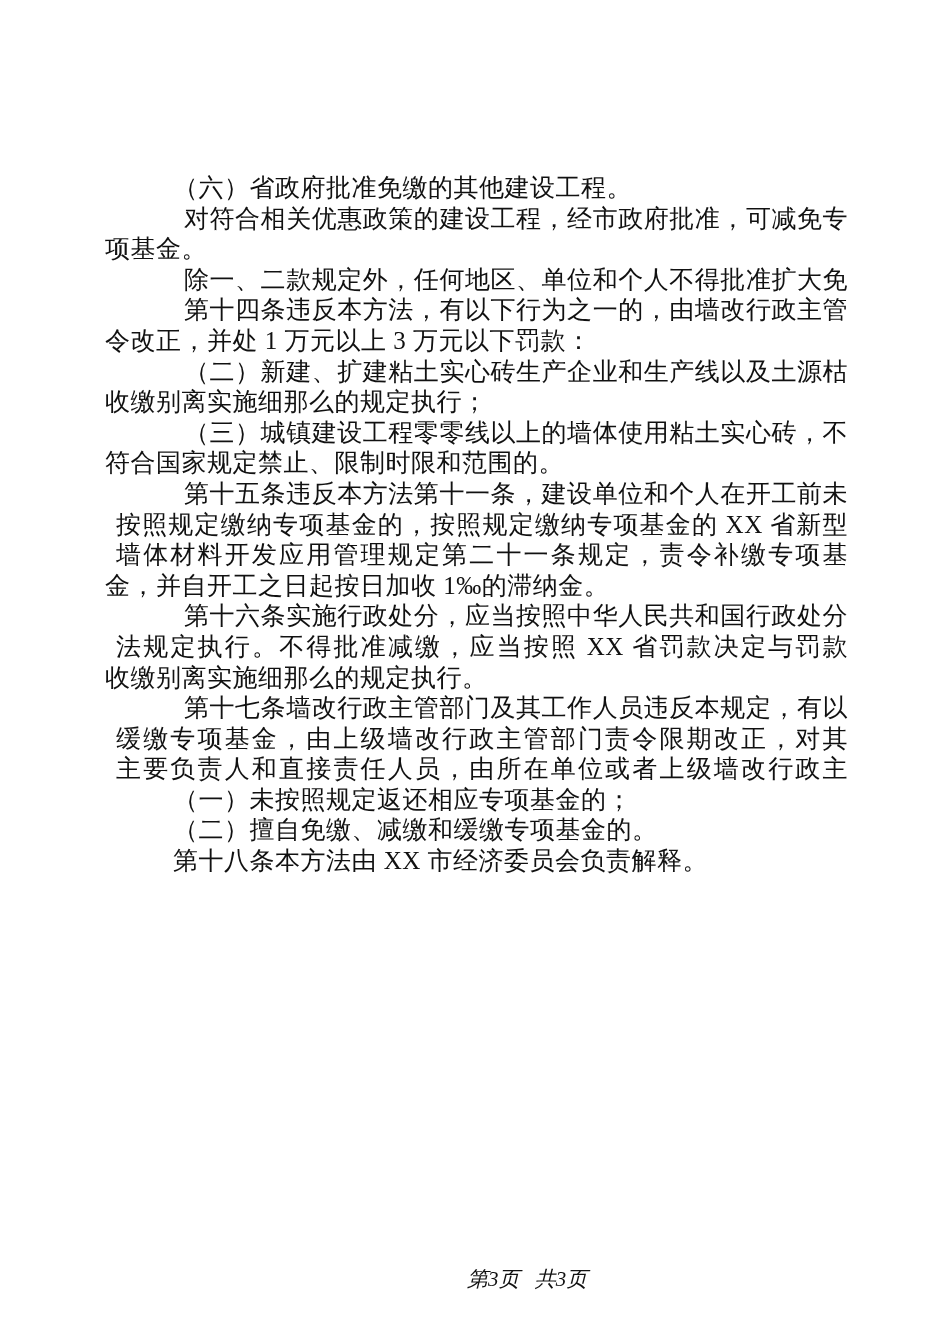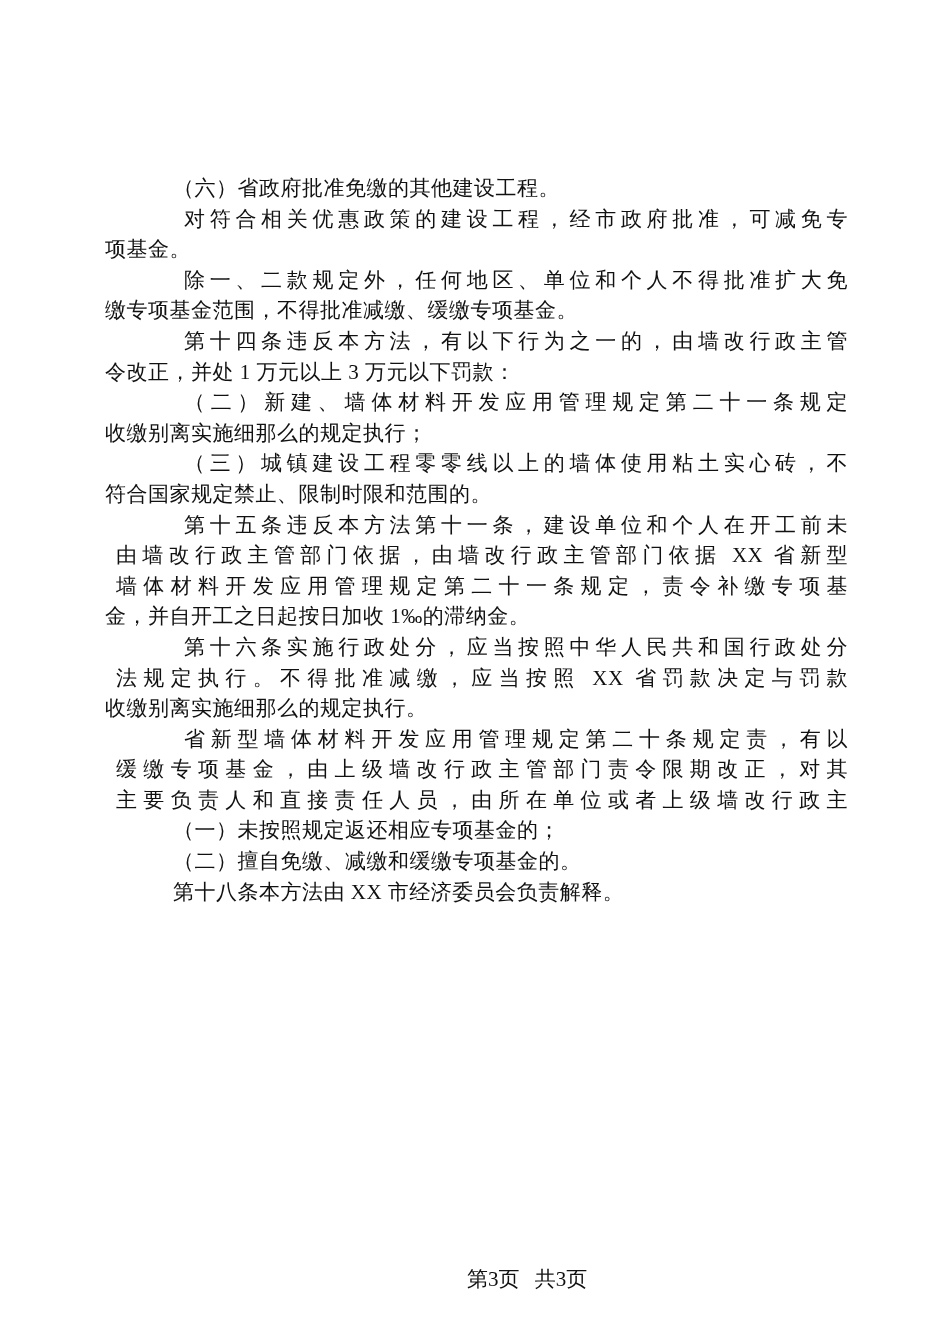--- a/index.html
+++ b/index.html
@@ -13,21 +13,21 @@
     height: 1344px;
     background: #ffffff;
     overflow: hidden;
     font-family: "Liberation Serif", "DejaVu Serif", serif;
   }
   .doc-body {
     position: absolute;
     left: 105px;
     top: 173px;
     width: 743px;
-    font-size: 21px;
+    font-size: 25px;
     line-height: 30.6px;
     letter-spacing: 0.5px;
     color: #111111;
   }
   .para {
     margin: 0;
     padding: 0;
   }
   .line {
     white-space: nowrap;
@@ -47,63 +47,63 @@
     top: 1242px;
     width: 743px;
     text-align: center;
     padding-left: 40px;
     box-sizing: border-box;
     font-size: 21px;
     line-height: 25px;
     color: #111111;
     word-spacing: 10px;
     white-space: pre;
+    font-style: italic;
   }
 </style>
 </head>
 <body>
 
 <div class="page" style="background: rgb(255, 255, 255);">
   <div class="doc-body" id="doc-body" style="color: rgb(17, 17, 17);">
       <div class="para">
         <div class="line indent">（六）省政府批准免缴的其他建设工程。</div>
       </div>
       <div class="para">
         <div class="line indent fill">对符合相关优惠政策的建设工程，经市政府批准，可减免专</div>
         <div class="line">项基金。</div>
       </div>
       <div class="para">
         <div class="line indent fill">除一、二款规定外，任何地区、单位和个人不得批准扩大免</div>
-        <div class="line">缴专项基金范围，不得批准减缴、缓缴专项基金。</div>
       </div>
       <div class="para">
         <div class="line indent fill">第十四条违反本方法，有以下行为之一的，由墙改行政主管</div>
         <div class="line">令改正，并处 1 万元以上 3 万元以下罚款：</div>
       </div>
       <div class="para">
-        <div class="line indent fill">（二）新建、墙体材料开发应用管理规定第二十一条规定</div>
+        <div class="line indent fill">（二）新建、扩建粘土实心砖生产企业和生产线以及土源枯</div>
         <div class="line">收缴别离实施细那么的规定执行；</div>
       </div>
       <div class="para">
         <div class="line indent fill">（三）城镇建设工程零零线以上的墙体使用粘土实心砖，不</div>
         <div class="line">符合国家规定禁止、限制时限和范围的。</div>
       </div>
       <div class="para">
         <div class="line indent fill">第十五条违反本方法第十一条，建设单位和个人在开工前未</div>
-        <div class="line fill">由墙改行政主管部门依据，由墙改行政主管部门依据 XX 省新型</div>
+        <div class="line fill">按照规定缴纳专项基金的，按照规定缴纳专项基金的 XX 省新型</div>
         <div class="line fill">墙体材料开发应用管理规定第二十一条规定，责令补缴专项基</div>
         <div class="line">金，并自开工之日起按日加收 1‰的滞纳金。</div>
       </div>
       <div class="para">
         <div class="line indent fill">第十六条实施行政处分，应当按照中华人民共和国行政处分</div>
         <div class="line fill">法规定执行。不得批准减缴，应当按照 XX 省罚款决定与罚款</div>
         <div class="line">收缴别离实施细那么的规定执行。</div>
       </div>
       <div class="para">
-        <div class="line indent fill">省新型墙体材料开发应用管理规定第二十条规定责，有以</div>
+        <div class="line indent fill">第十七条墙改行政主管部门及其工作人员违反本规定，有以</div>
         <div class="line fill">缓缴专项基金，由上级墙改行政主管部门责令限期改正，对其</div>
         <div class="line fill">主要负责人和直接责任人员，由所在单位或者上级墙改行政主</div>
       </div>
       <div class="para">
         <div class="line indent">（一）未按照规定返还相应专项基金的；</div>
       </div>
       <div class="para">
         <div class="line indent">（二）擅自免缴、减缴和缓缴专项基金的。</div>
       </div>
       <div class="para">

